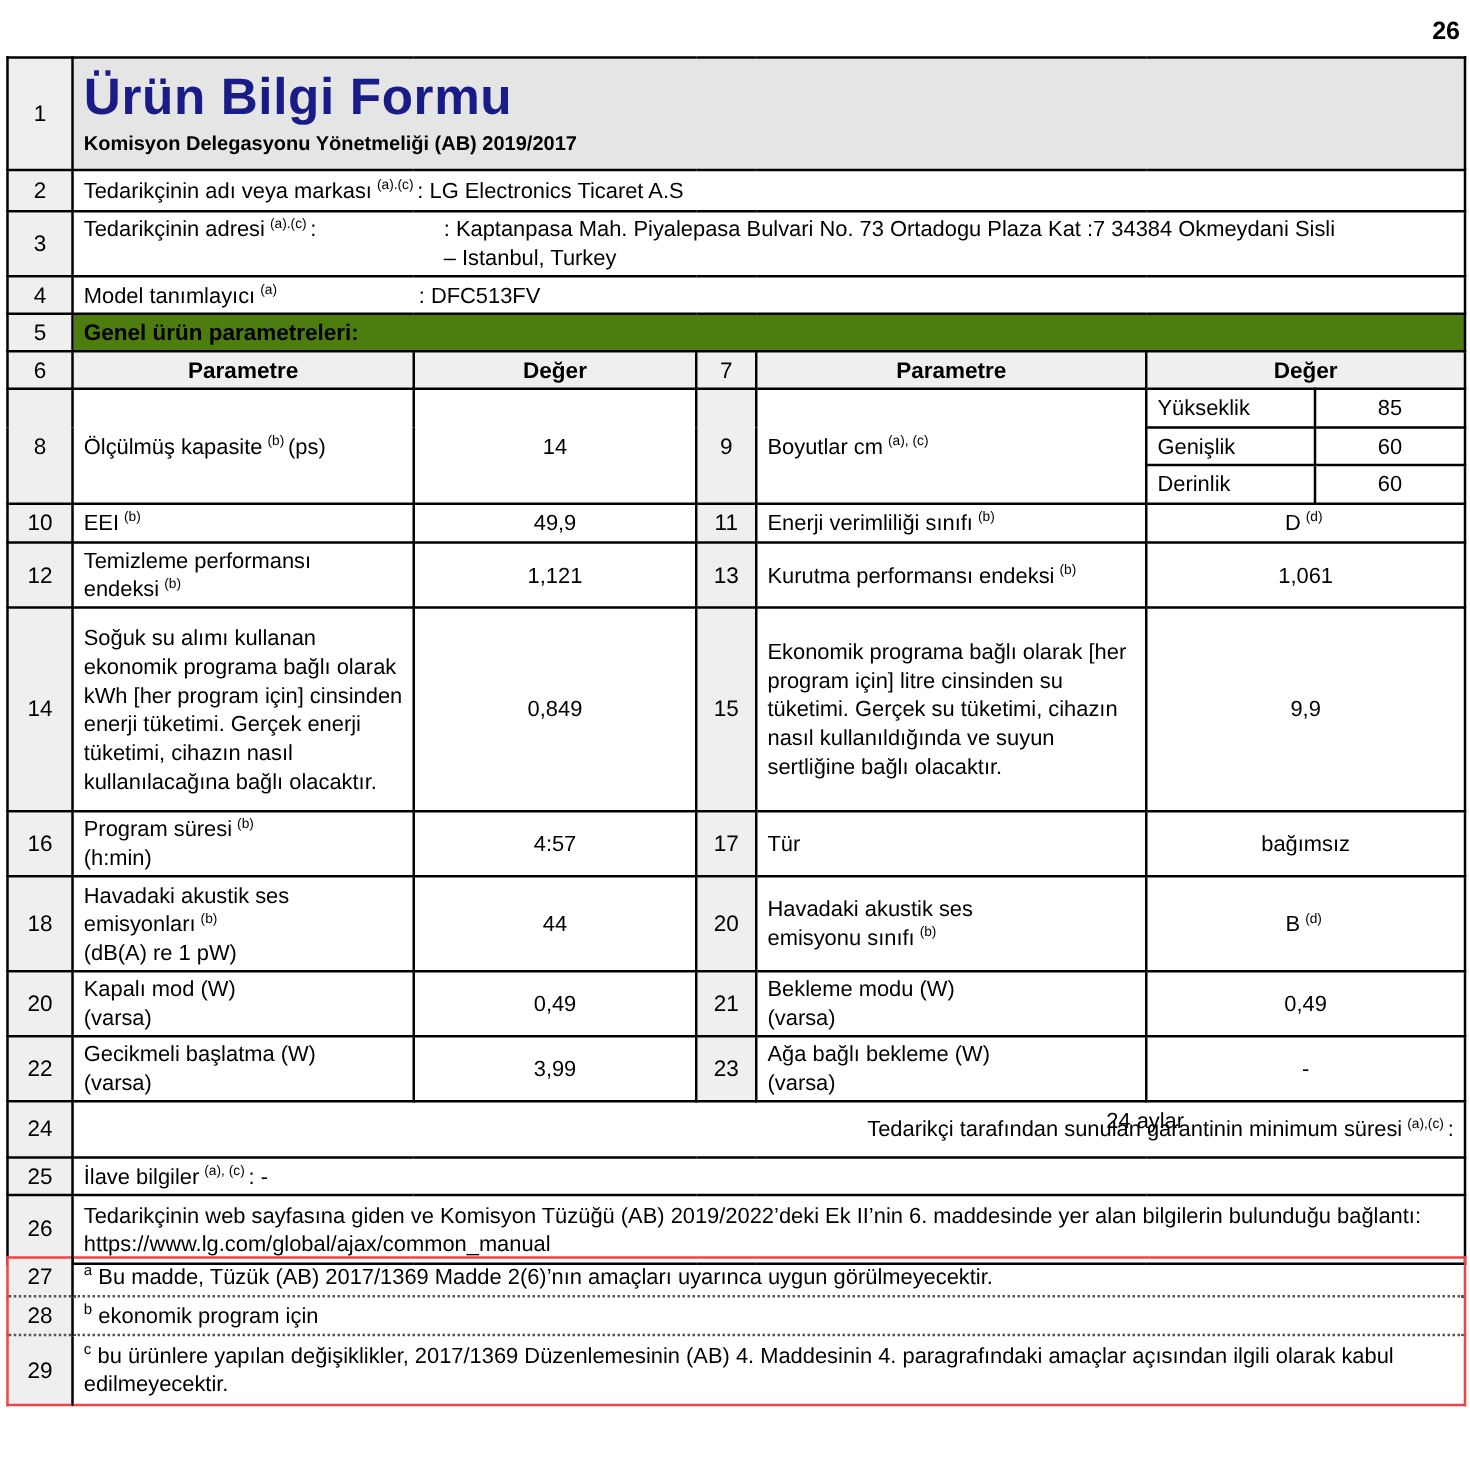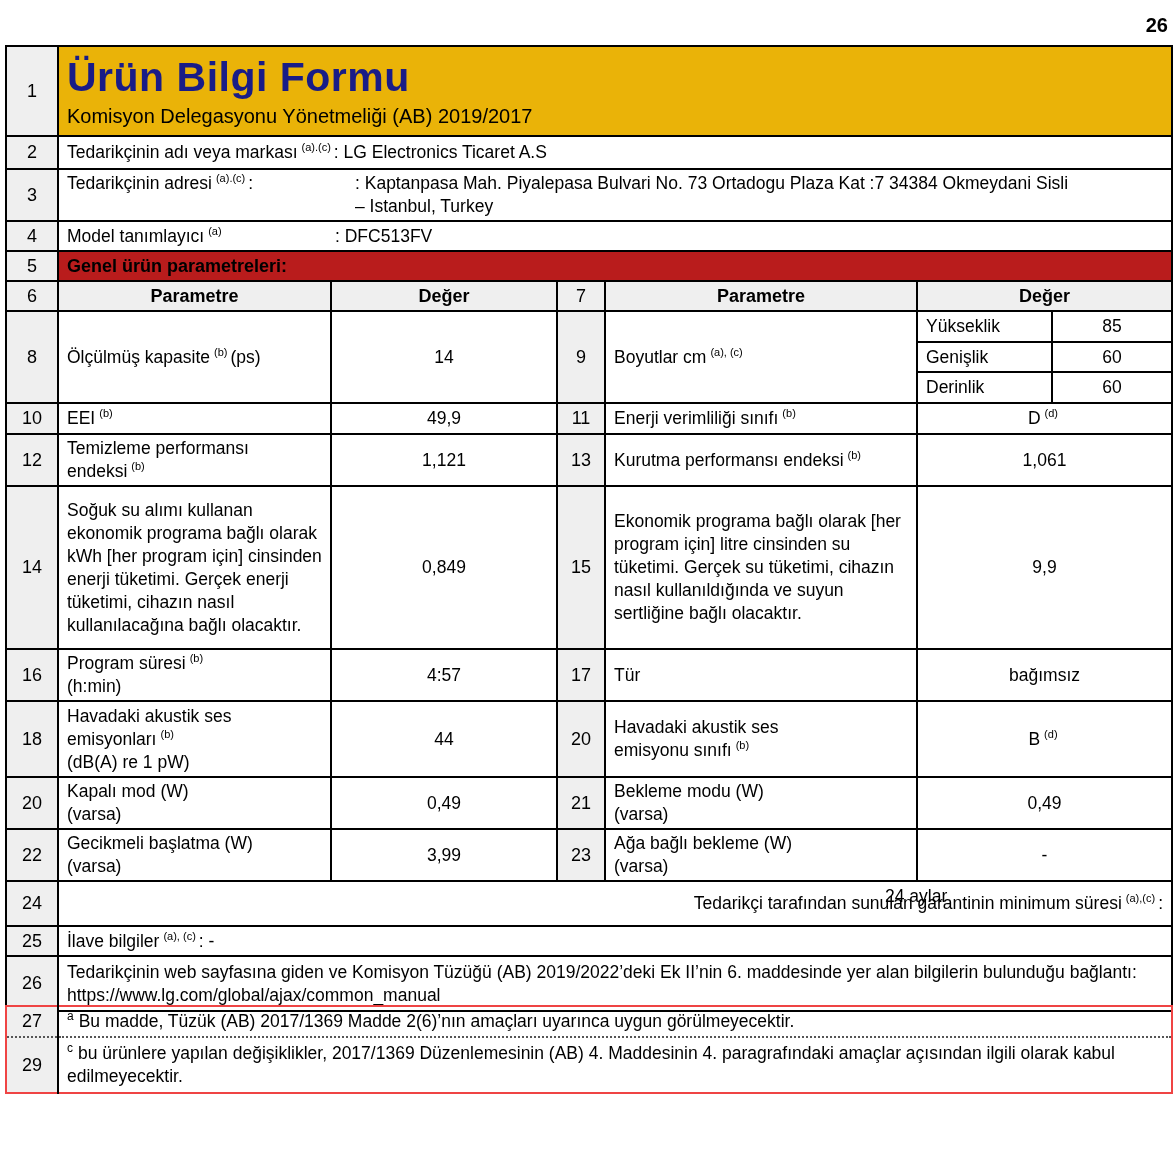--- a/index.html
+++ b/index.html
@@ -34,42 +34,42 @@
     padding:2px 2px;
   }
   td.hdr {
     background:#efefef;
     text-align:center;
     font-weight:bold;
     font-size:18px;
     margin-top:20px;
   }
   td.sect {
-    background:#b91c1c;
+    background:#4d7c0f;
     font-weight:bold;
     font-size:18px;
   }
   td.val { text-align:center; }
   sup.fref {
     font-size:11px;
     vertical-align:super;
     line-height:0;
     margin:0 3px 0 4px;
   }
-  .title-cell { background:#eab308; padding:6px 8px 8px 8px; }
+  .title-cell { background:#e5e5e5; padding:6px 8px 8px 8px; }
   .doc-title {
     color:#191c87;
     font-size:41px;
     font-weight:bold;
     line-height:46px;
     letter-spacing:0.5px;
   }
   .doc-subtitle {
-    font-size:20px;
-    font-weight:normal;
+    font-size:16px;
+    font-weight:bold;
     margin-top:4px;
     line-height:24px;
   }
   .split-cell { display:flex; align-items:flex-start; }
   .split-label { flex:0 0 288px; }
   .split-label.narrow { flex:0 0 268px; }
   .split-value { flex:1 1 auto; }
   .rel { position:relative;text-align:right; }
   .abs-val { position:absolute; left:826px; top:3px; white-space:nowrap; }
   .t2 {
@@ -313,20 +313,26 @@
       <col style="width:52px">
       <col style="width:1114px">
     </colgroup>
   <tbody>
       <tr style="height:29px">
     <td class="num">27</td>
     <td>
       <sup class="fn">a</sup><span>Bu madde, Tüzük (AB) 2017/1369 Madde 2(6)’nın amaçları uyarınca uygun görülmeyecektir.</span>
     </td>
   </tr>
+  <tr style="height:28px">
+    <td class="num">28</td>
+    <td>
+      <sup class="fn">b</sup><span>ekonomik program için</span>
+    </td>
+  </tr>
   <tr style="height:56px">
     <td class="num">29</td>
     <td>
       <sup class="fn">c</sup><span>bu ürünlere yapılan değişiklikler, 2017/1369 Düzenlemesinin (AB) 4. Maddesinin 4. paragrafındaki amaçlar açısından ilgili olarak kabul edilmeyecektir.</span>
     </td>
   </tr>
 </tbody>
   </table>
 
 </body></html>

